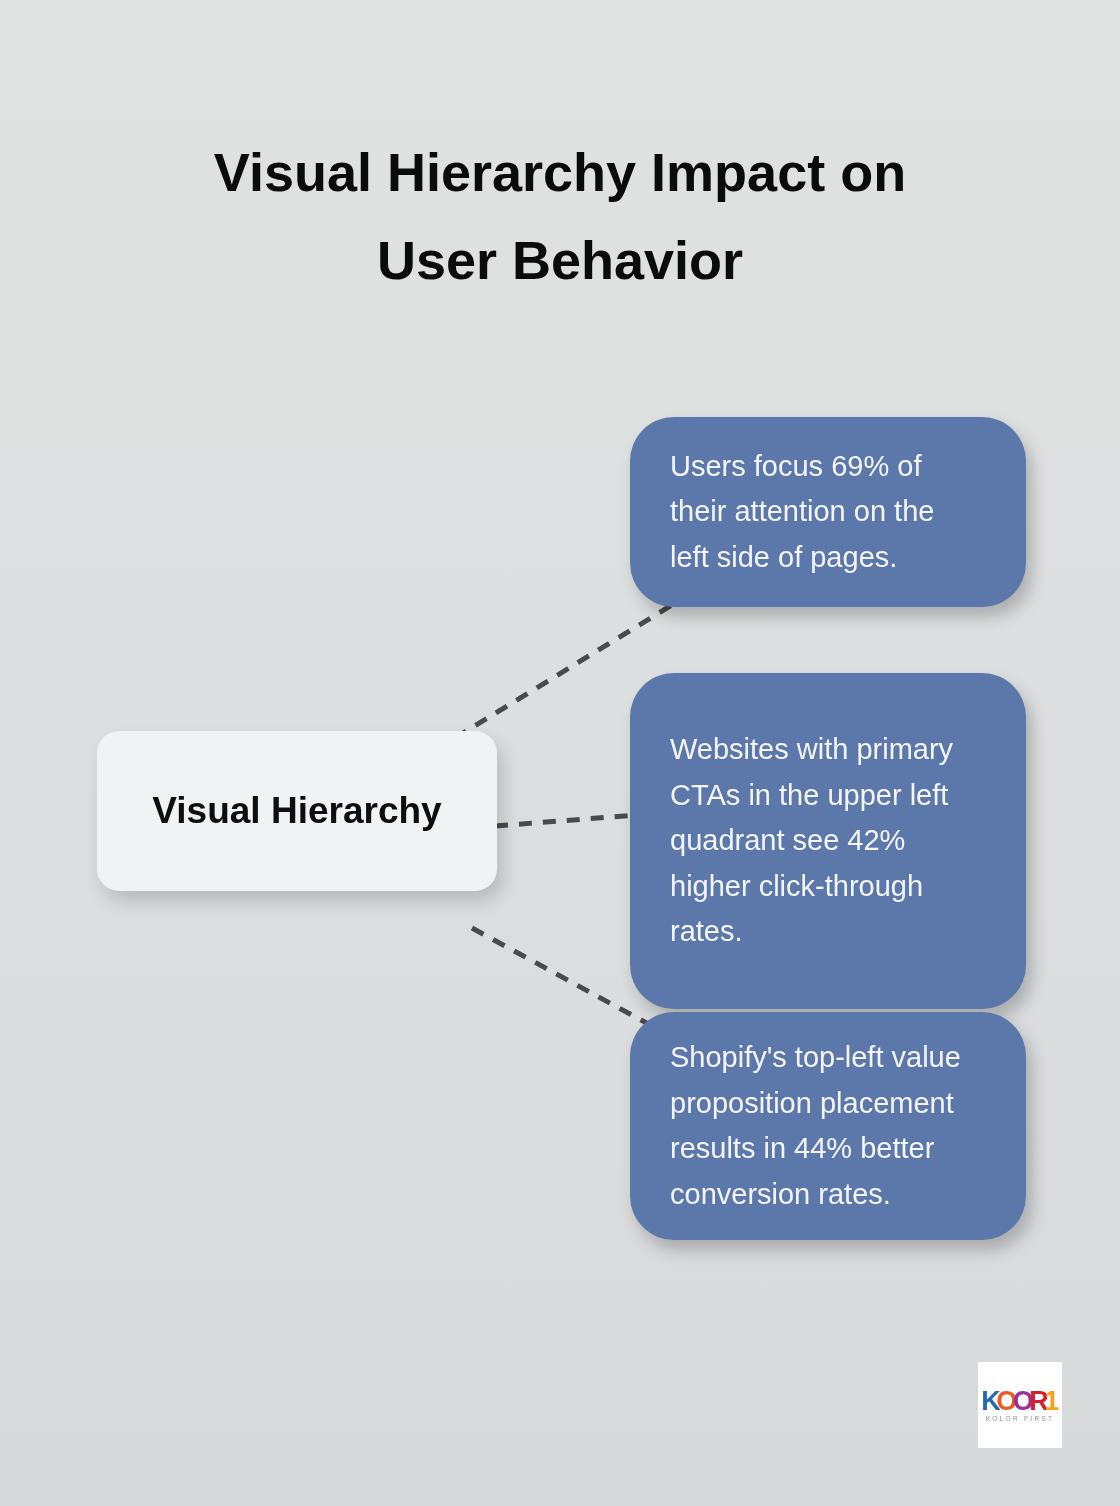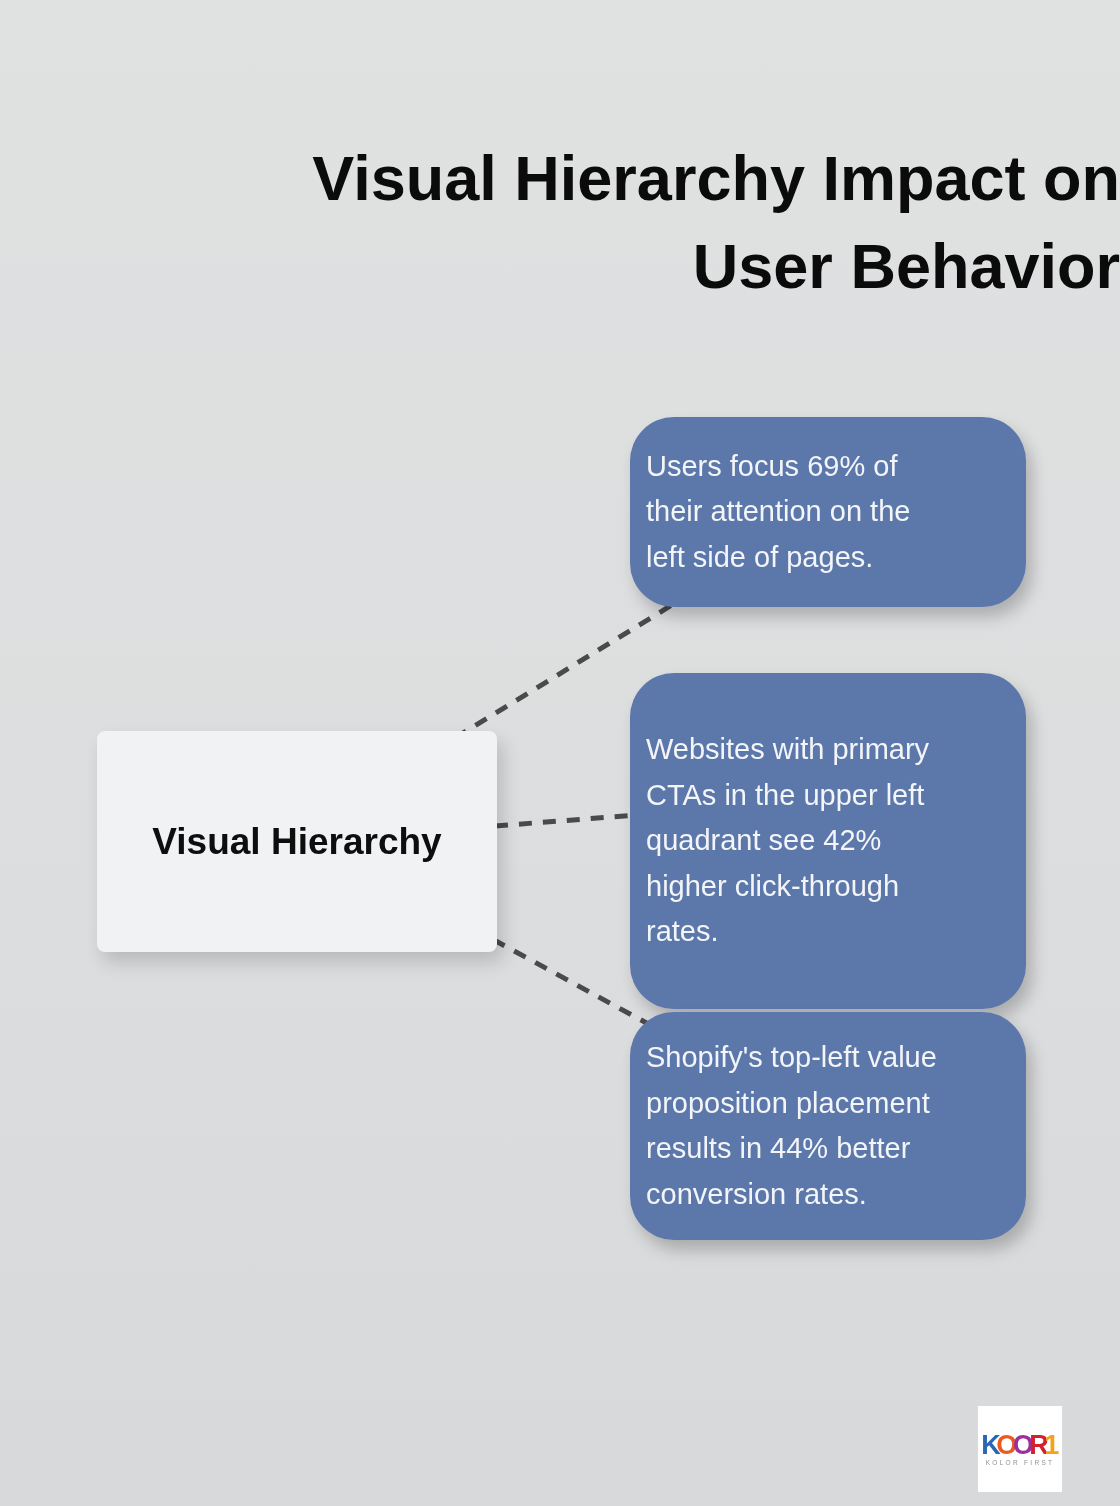--- a/index.html
+++ b/index.html
@@ -13,45 +13,45 @@
     overflow: hidden;
     font-family: "Liberation Sans", sans-serif;
     background: linear-gradient(180deg, #e0e1e1 0%, #dcddde 60%, #d8d9da 100%);
   }
 
   .title {
     position: absolute;
     top: 92px;
     left: 0;
     width: 100%;
-    text-align: right;
-    font-size: 63px;
+    text-align: center;
+    font-size: 54px;
     font-weight: 700;
     line-height: 88px;
     color: #0b0b0b;
     white-space: pre-line;
     letter-spacing: 0px;
     z-index: 2;
   }
 
   .connectors {
     position: absolute;
     top: 0;
     left: 0;
     z-index: 1;
   }
 
   .center-node {
     position: absolute;
     left: 97px;
     top: 731px;
     width: 400px;
-    height: 221px;
+    height: 160px;
     background: #f1f2f4;
-    border-radius: 8px;
+    border-radius: 22px;
     box-shadow: 6px 10px 18px rgba(0,0,0,0.16);
     display: flex;
     align-items: center;
     justify-content: center;
     z-index: 2;
   }
   .center-node-label {
     font-size: 37px;
     font-weight: 700;
     color: #0e0e0e;
@@ -62,21 +62,21 @@
     left: 630px;
     width: 396px;
     background: #5c78ab;
     border-radius: 44px;
     box-shadow: 6px 10px 16px rgba(0,0,0,0.22);
     display: flex;
     align-items: center;
     z-index: 2;
   }
   .fact-box-text {
-    padding: 0 30px 0 16px;
+    padding: 0 30px 0 40px;
     font-size: 29px;
     line-height: 45.5px;
     color: #f3f5f8;
     white-space: pre-line;
   }
   .fact-box-1 { top: 417px; height: 190px; }
   .fact-box-2 { top: 673px; height: 336px; }
   .fact-box-3 { top: 1012px; height: 228px; }
 
   .brand-logo {
@@ -84,21 +84,20 @@
     left: 978px;
     top: 1362px;
     width: 84px;
     height: 86px;
     background: #ffffff;
     display: flex;
     flex-direction: column;
     align-items: center;
     justify-content: center;
     z-index: 2;
-    margin-top: 44px;
   }
   .logo-word {
     font-size: 27px;
     font-weight: 800;
     letter-spacing: -4.5px;
     line-height: 24px;
     padding-right: 4px;
   }
   .logo-letter-k  { color: #2a67b2; }
   .logo-letter-o1 { color: #ed5a21; }

